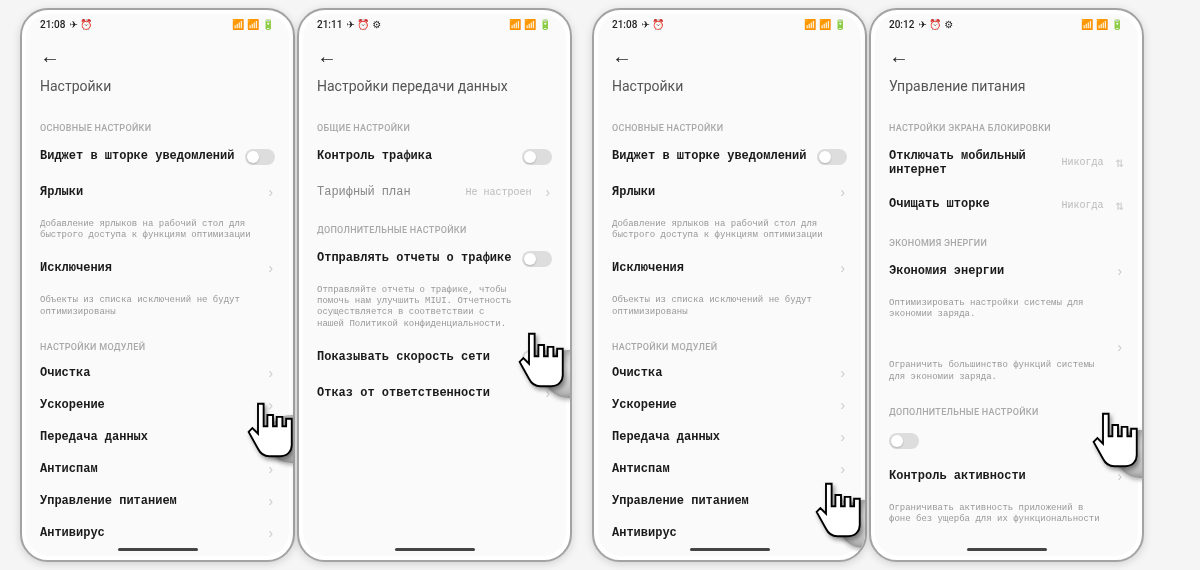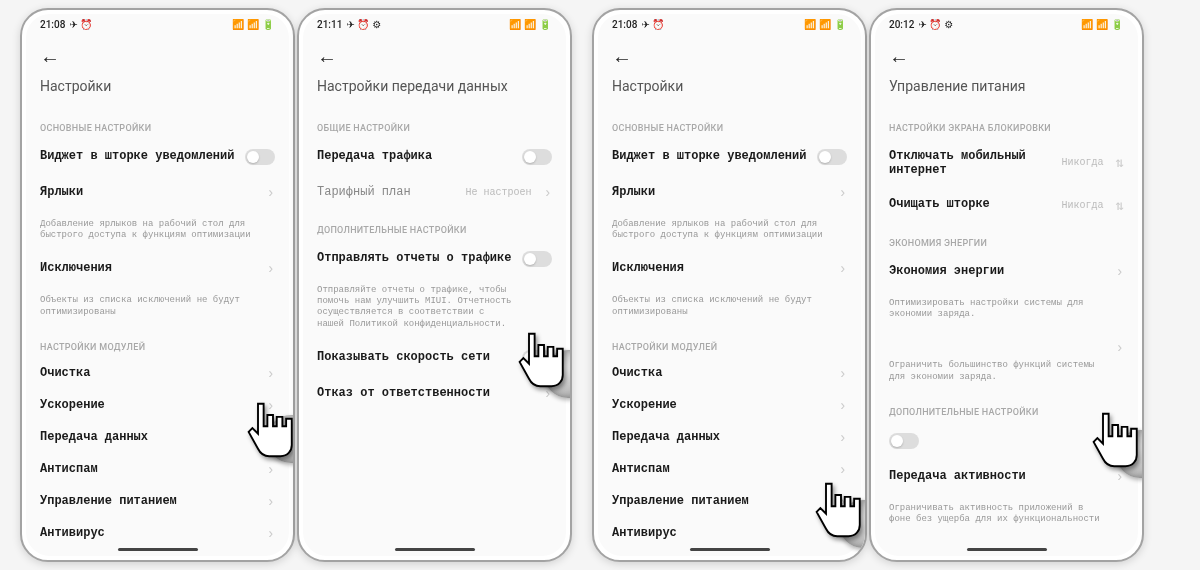--- a/index.html
+++ b/index.html
@@ -190,21 +190,21 @@
           <span>✈ ⏰ ⚙</span>
         </div>
         <div class="status-right">📶 📶 🔋</div>
       </div>
       <div class="back-row"><span class="back-btn">←</span></div>
       <div class="title">Настройки передачи данных</div>
 
       <div class="section-header">ОБЩИЕ НАСТРОЙКИ</div>
       <div class="row">
         <div class="text">
-            <div class="label">Передача трафика</div>
+            <div class="label">Контроль трафика</div>
           </div>
         <div class="toggle"></div>
       </div>
       <div class="row">
         <div class="text">
             <div class="label" style="font-weight:400;color:#888">Тарифный план</div>
           </div>
         <div class="value-with-chev">
             <span class="value">Не настроен</span>
             <span class="chevron">›</span>
@@ -372,21 +372,21 @@
         </div>
         <span class="chevron">›</span>
       </div>
 
       <div class="section-header">ДОПОЛНИТЕЛЬНЫЕ НАСТРОЙКИ</div>
       <div class="row">
         <div class="toggle"></div>
       </div>
       <div class="row">
         <div class="text">
-          <div class="label">Передача активности</div>
+          <div class="label">Контроль активности</div>
           <div class="sub">Ограничивать активность приложений в фоне без ущерба для их функциональности</div>
         </div>
         <span class="chevron">›</span>
       </div>
 
       <div class="home-pill"></div>
     </div>
     <div class="seal" style="right:-22px; top:420px;"></div>
     <div class="hand" style="right:-6px; top:400px;">
       <svg viewBox="0 0 32 32">

